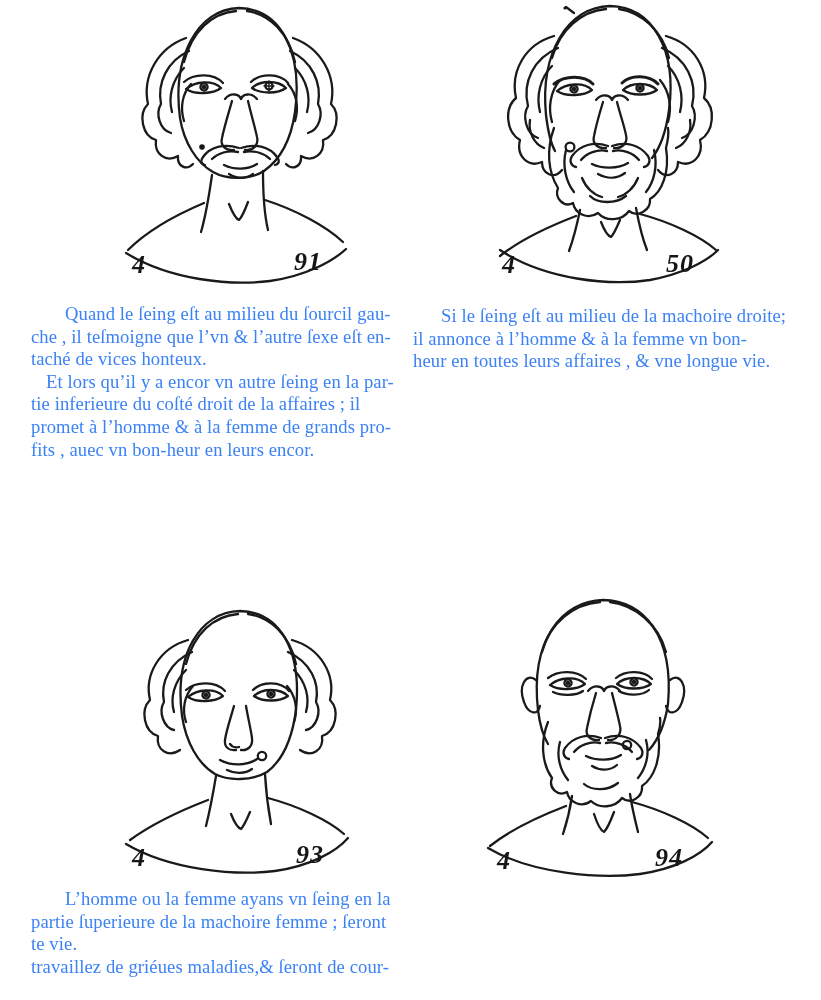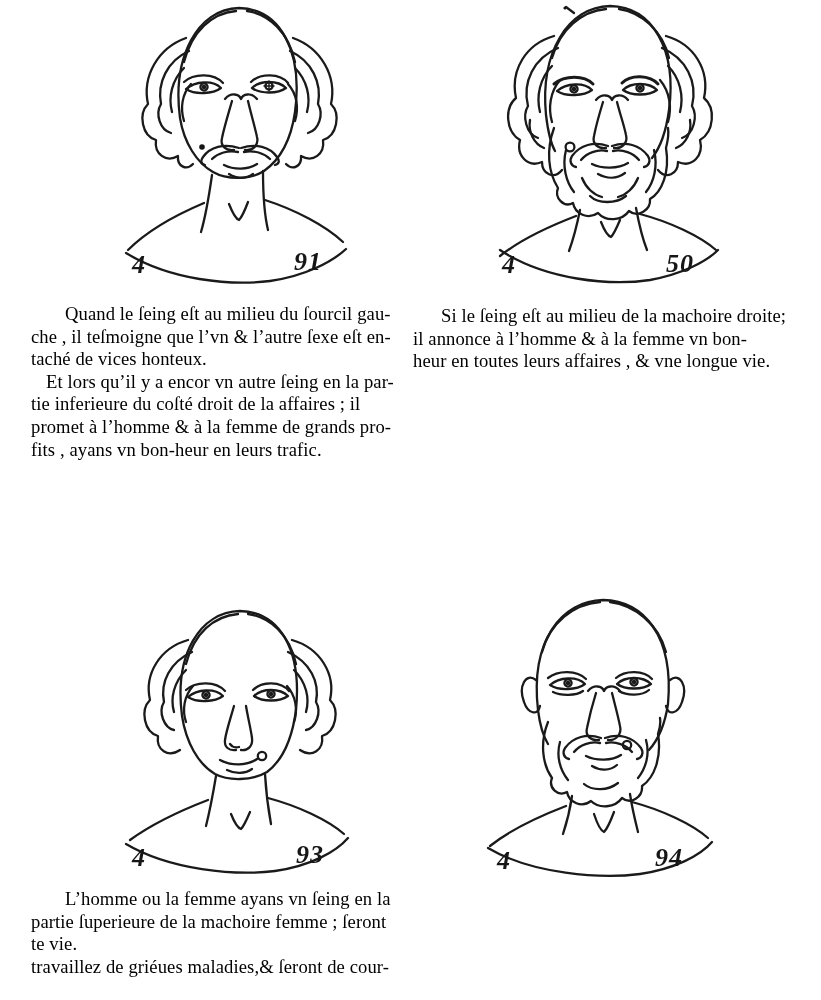--- a/index.html
+++ b/index.html
@@ -9,21 +9,21 @@
     font-family:"Liberation Serif","DejaVu Serif",serif;color:#161616;
   }
   .fig{position:absolute;}
   .fig svg{position:absolute;left:0;top:0;}
   .fig-num{
     position:absolute;font-style:italic;font-weight:bold;
     font-size:26px;line-height:1;color:#161616;letter-spacing:1px;
   }
   .caption{
     position:absolute;font-size:18.6px;line-height:22.6px;
-    color:#000000;letter-spacing:.1px;
+    color:#3b82f6;letter-spacing:.1px;
   }
   .cap-line{white-space:nowrap;}
   .ind-lg{padding-left:34px;}
   .ind-md{padding-left:28px;}
   .ind-sm{padding-left:15px;}
   .woodcut{stroke:#1a1a1a;fill:none;stroke-width:2.3;stroke-linecap:round;stroke-linejoin:round;}
 </style>
 </head>
 <body>
 
@@ -128,21 +128,21 @@
     <span class="fig-num" style="left:196px;top:251px">50</span>
   </div>
 
   <div class="caption" style="left:31px;top:303px;width:396px">
     <div class="cap-line ind-lg">Quand le ſeing eſt au milieu du ſourcil gau-</div>
     <div class="cap-line">che , il teſmoigne que l’vn &amp; l’autre ſexe eſt en-</div>
     <div class="cap-line">taché de vices honteux.</div>
     <div class="cap-line ind-sm">Et lors qu’il y a encor vn autre ſeing en la par-</div>
     <div class="cap-line">tie inferieure du coſté droit de la affaires ; il</div>
     <div class="cap-line">promet à l’homme &amp; à la femme de grands pro-</div>
-    <div class="cap-line">fits , ayans vn bon-heur en leurs trafic.</div>
+    <div class="cap-line">fits , auec vn bon-heur en leurs encor.</div>
   </div>
 
   <div class="caption" style="left:413px;top:305px;width:402px">
     <div class="cap-line ind-md">Si le ſeing eſt au milieu de la machoire droite;</div>
     <div class="cap-line">il annonce à l’homme &amp; à la femme vn bon-</div>
     <div class="cap-line">heur en toutes leurs affaires , &amp; vne longue vie.</div>
   </div>
 
   <div class="fig" style="left:100px;top:588px;width:280px;height:297px">
     <svg width="280" height="297" viewBox="0 0 280 297">

